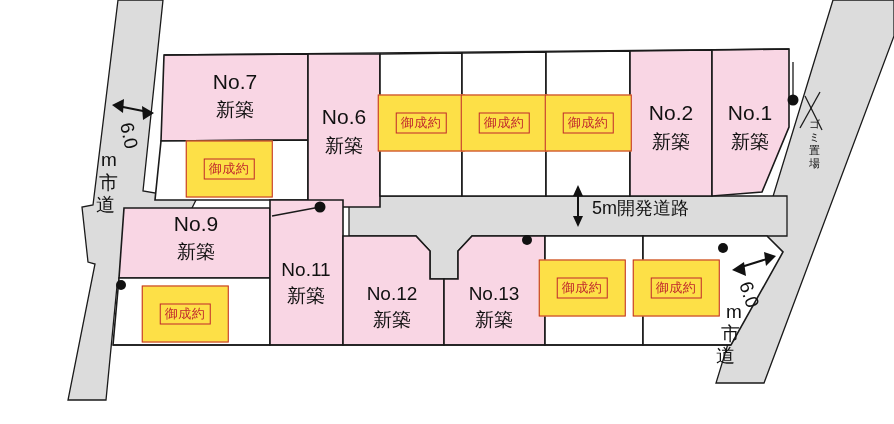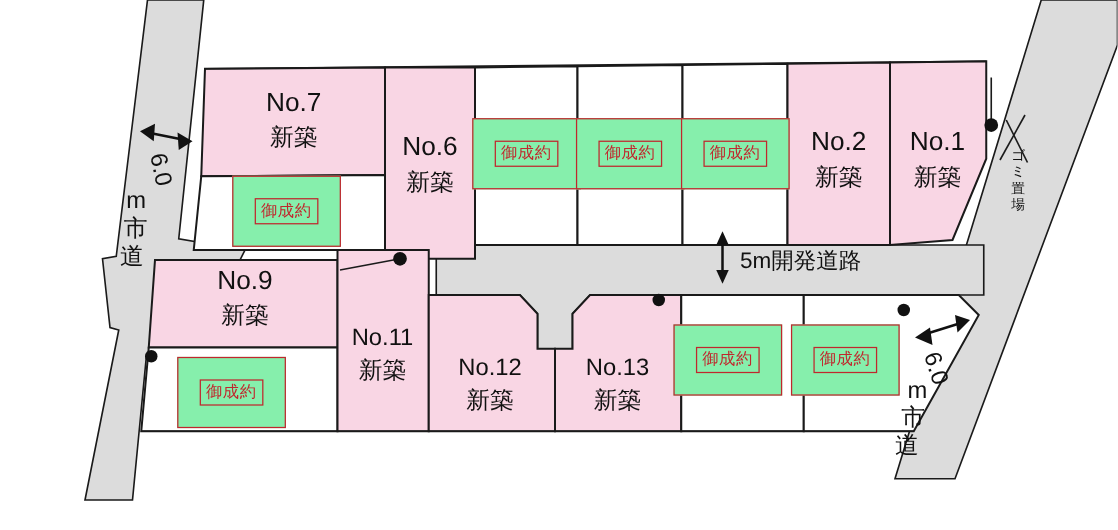--- a/index.html
+++ b/index.html
@@ -57,21 +57,21 @@
   }
   .marker-dot { fill: #111111; }
   .arrow-line { stroke: #111111; stroke-width: 2; fill: none; }
 
   
   .sold-stamp {
     position: absolute;
     transform: translate(-50%, -50%);
     border: 1.6px solid #c0272d;
     padding: 17px;
-    background: #86efac;
+    background: #fde047;
     line-height: 0;
   }
   .sold-stamp .inner {
     border: 1px solid #c0272d;
     color: #c0272d;
     font-family: "Liberation Sans", "DejaVu Sans", sans-serif;
     font-size: 13px;
     line-height: 16px;
     padding: 1px 4px 2px 4px;
     letter-spacing: 0.5px;

